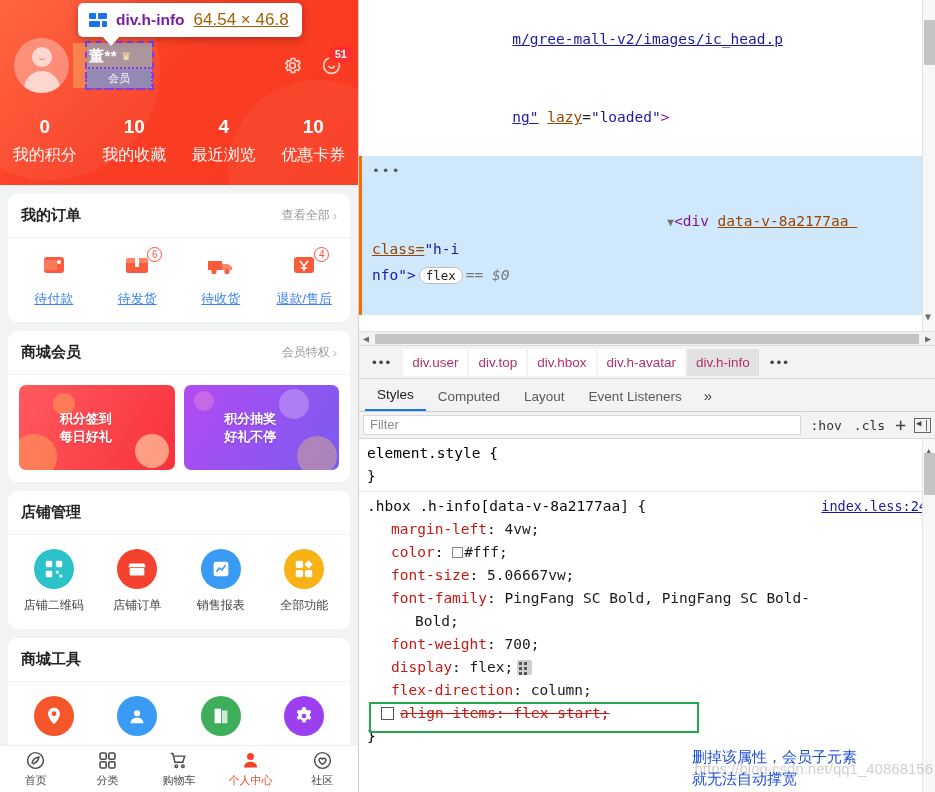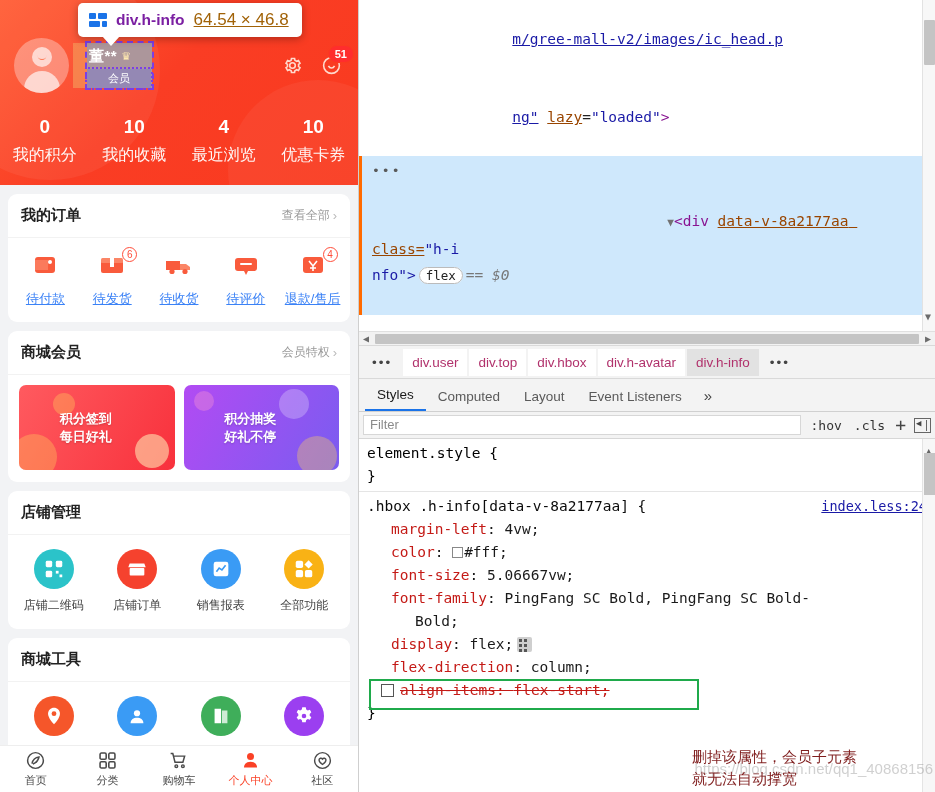--- a/index.html
+++ b/index.html
@@ -187,21 +187,21 @@
   .swatch { display: inline-block; width: 11px; height: 11px; border: 1px solid #888; background: #fff; vertical-align: -1px; margin-right: 1px; }
   .flexicon { display: inline-block; width: 15px; height: 15px; background: #cfcfcf; border-radius: 2px; vertical-align: -3px; position: relative; margin-left: 4px; }
   .flexicon::before { content:""; position:absolute; left:2px; top:2px; width:3px;height:3px;background:#555;box-shadow:5px 0 0 #555, 0 5px 0 #555, 5px 5px 0 #555, 0 10px 0 #555, 5px 10px 0 #555;}
   .annot-row { position: relative; padding-left: 8px; }
   .greenbox { position: absolute; left: 2px; top: 0px; width: 330px; height: 31px;
     border: 2px solid #1faa4b; }
   .chk { display: inline-block; width: 13px; height: 13px; border: 1.5px solid #555;
     vertical-align: -2px; margin-right: 6px; margin-left: 6px; background: #fff; }
   .strike { text-decoration: line-through; color: #c41a16; }
   .green-note { position: absolute; right: 5px; bottom: 2px; width: 238px;
-    color: #7f1d1d; font-family: "Liberation Sans", sans-serif; font-size: 15px;
+    color: #1d4ed8; font-family: "Liberation Sans", sans-serif; font-size: 15px;
     line-height: 22px; text-align: left; font-weight: 500; z-index: 3; }
   .watermark { position: absolute; right: 2px; bottom: 12px; color: rgba(150,150,150,0.45);
     font-family: "Liberation Sans", sans-serif; font-size: 15px; z-index: 2; white-space: nowrap; }
   .sty-vscroll { position: absolute; right: 0; top: 0; width: 13px; height: 100%; background: #f7f7f7; border-left: 1px solid #e4e4e4; }
   .sty-vthumb { position: absolute; top: 14px; left: 1px; width: 11px; height: 42px; background: #c4c4c4; }
   .sty-vup { position: absolute; top: 1px; left: 3px; font-size: 9px; color: #666; }
 
   
   #tooltip {
     position: absolute; left: 78px; top: 3px; z-index: 50;
@@ -315,30 +315,20 @@
                 <path d="M17 13h6l4 3v3h-10z" fill="#fb8566"></path>
                 <circle cx="9" cy="20.5" r="2.6" fill="#f95b3c"></circle>
                 <circle cx="22" cy="20.5" r="2.6" fill="#f95b3c"></circle>
               </svg>
           </span>
           <span class="nm">待收货</span>
         </div>
         <div class="cell">
           <span class="ic">
             <svg width="30" height="28" viewBox="0 0 30 28">
-                <rect x="4" y="7" width="22" height="13" rx="3" fill="#f95b3c"></rect>
-                <path d="M13 20l2 4 2-4z" fill="#f95b3c"></path>
-                <rect x="9" y="12" width="12" height="2" rx="1" fill="#fff"></rect>
-              </svg>
-          </span>
-          <span class="nm">待评价</span>
-        </div>
-        <div class="cell">
-          <span class="ic">
-            <svg width="30" height="28" viewBox="0 0 30 28">
                 <rect x="5" y="6" width="20" height="16" rx="3" fill="#f95b3c"></rect>
                 <path d="M11 10l4 5 4-5M15 15v5M12 17h6" stroke="#fff" stroke-width="1.6" fill="none"></path>
               </svg>
             <span class="nbadge">4</span>
           </span>
           <span class="nm">退款/售后</span>
         </div>
       </div>
     </div>
 
@@ -613,20 +603,23 @@
 
         <div>
           <span class="prop">font-size</span><span class="pval">: </span><span class="pval">5.06667vw;</span>
         </div>
 
         <div>
           <span class="prop">font-family</span><span class="pval">: </span><span class="pval">PingFang SC Bold, PingFang SC Bold-</span>
           <div class="cont">Bold;</div>
         </div>
 
+        <div>
+          <span class="prop">font-weight</span><span class="pval">: </span><span class="pval">700;</span>
+        </div>
 
         <div>
           <span class="prop">display</span><span class="pval">: </span><span class="pval">flex;</span><span class="flexicon"></span>
         </div>
 
         <div>
           <span class="prop">flex-direction</span><span class="pval">: </span><span class="pval">column;</span>
         </div>
 
         <div class="annot-row">

